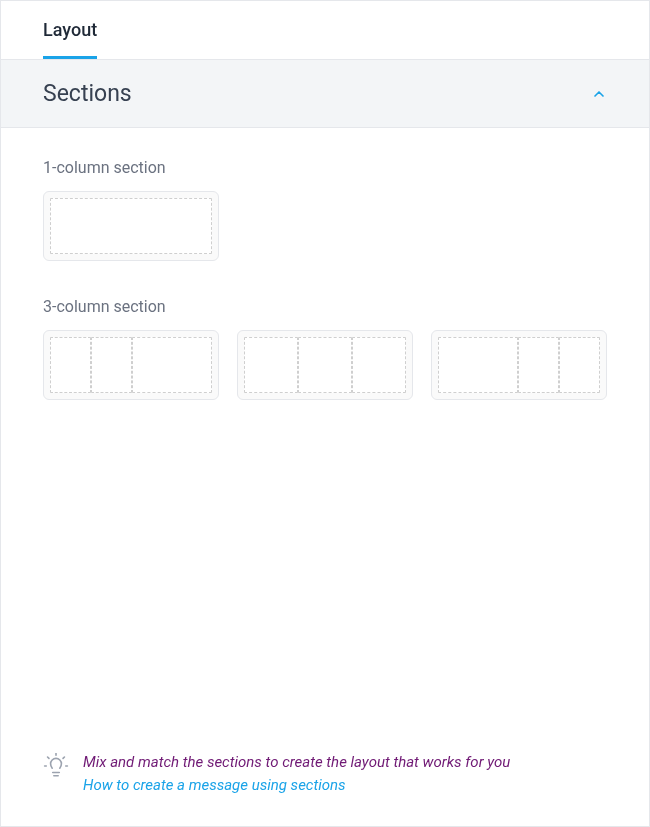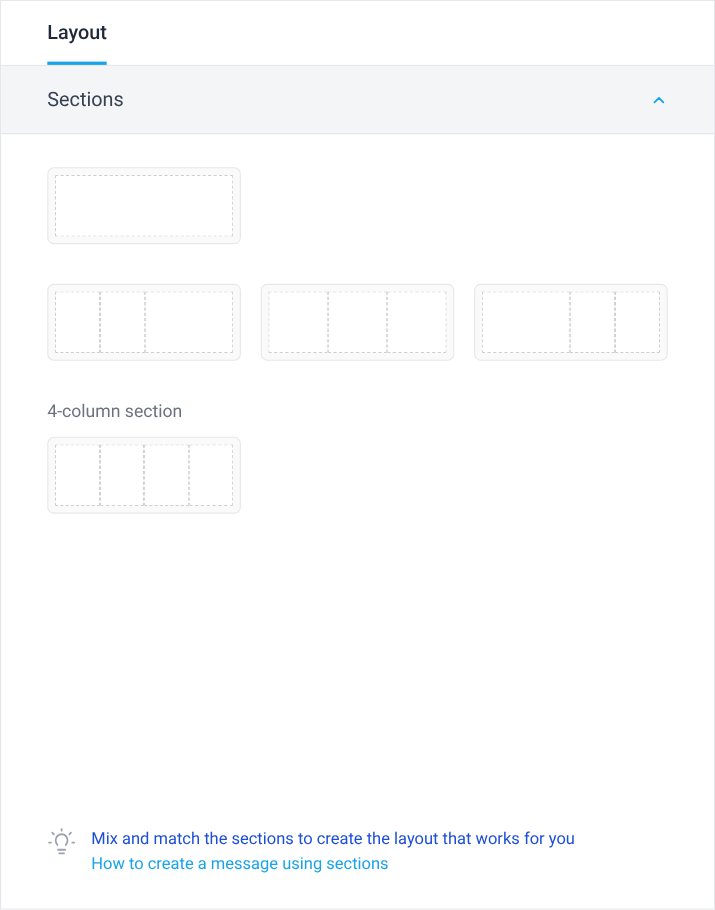--- a/index.html
+++ b/index.html
@@ -47,21 +47,21 @@
     .panel-header {
       display: flex;
       justify-content: space-between;
       align-items: center;
       padding: 20px 42px;
       background: #f3f5f7;
       border-bottom: 1px solid #e5e7eb;
       cursor: pointer;
     }
     .panel-title {
-      font-size: 18px;
+      font-size: 23px;
       color: #374151;
       font-weight: 400;
     }
     .chevron {
       color: #1aa3e8;
     }
     .chevron svg {
       display: block;
     }
     .panel-body {
@@ -111,26 +111,28 @@
     .tip-icon {
       color: #9ca3af;
       flex-shrink: 0;
       margin-top: 2px;
     }
     .tip-text {
       font-size: 15px;
       line-height: 1.5;
     }
     .tip-line1 {
-      color: #1d4ed8;
+      color: #701a75;
+      font-style: italic;
     }
     .tip-link {
       color: #1aa3e8;
       cursor: pointer;
       display: block;
+      font-style: italic;
     }
   </style>
 </head>
 <body>
 
 <div class="container">
 
   <div class="tabs">
     <div class="tab active">Layout</div>
   </div>
@@ -140,59 +142,50 @@
     <span class="chevron">
       <svg width="16" height="16" viewBox="0 0 24 24" fill="none" stroke="currentColor" stroke-width="2.5" stroke-linecap="round" stroke-linejoin="round">
           <polyline points="18 15 12 9 6 15"></polyline>
         </svg>
     </span>
   </div>
 
   <div class="panel-body">
 
     <div class="section-group">
+      <div class="section-label">1-column section</div>
       <div class="layouts-row">
         <div class="layout-card">
           <div class="col" style="flex:1"></div>
         </div>
       </div>
     </div>
 
 
     <div class="section-group">
+      <div class="section-label">3-column section</div>
       <div class="layouts-row">
         <div class="layout-card">
           <div class="col" style="flex:1"></div>
           <div class="col" style="flex:1"></div>
           <div class="col" style="flex:2"></div>
         </div>
         <div class="layout-card">
           <div class="col" style="flex:1"></div>
           <div class="col" style="flex:1"></div>
           <div class="col" style="flex:1"></div>
         </div>
         <div class="layout-card">
           <div class="col" style="flex:2"></div>
           <div class="col" style="flex:1"></div>
           <div class="col" style="flex:1"></div>
         </div>
       </div>
     </div>
 
-    <div class="section-group">
-      <div class="section-label">4-column section</div>
-      <div class="layouts-row">
-        <div class="layout-card">
-          <div class="col" style="flex:1"></div>
-          <div class="col" style="flex:1"></div>
-          <div class="col" style="flex:1"></div>
-          <div class="col" style="flex:1"></div>
-        </div>
-      </div>
-    </div>
 
   </div>
 
   <div class="footer-tip">
     <span class="tip-icon">
       <svg width="26" height="26" viewBox="0 0 24 24" fill="none" stroke="currentColor" stroke-width="1.5" stroke-linecap="round" stroke-linejoin="round">
         <line x1="12" y1="2" x2="12" y2="0.5"></line>
         <line x1="5.5" y1="5" x2="4.2" y2="3.7"></line>
         <line x1="18.5" y1="5" x2="19.8" y2="3.7"></line>
         <line x1="3" y1="12" x2="1.5" y2="12"></line>

